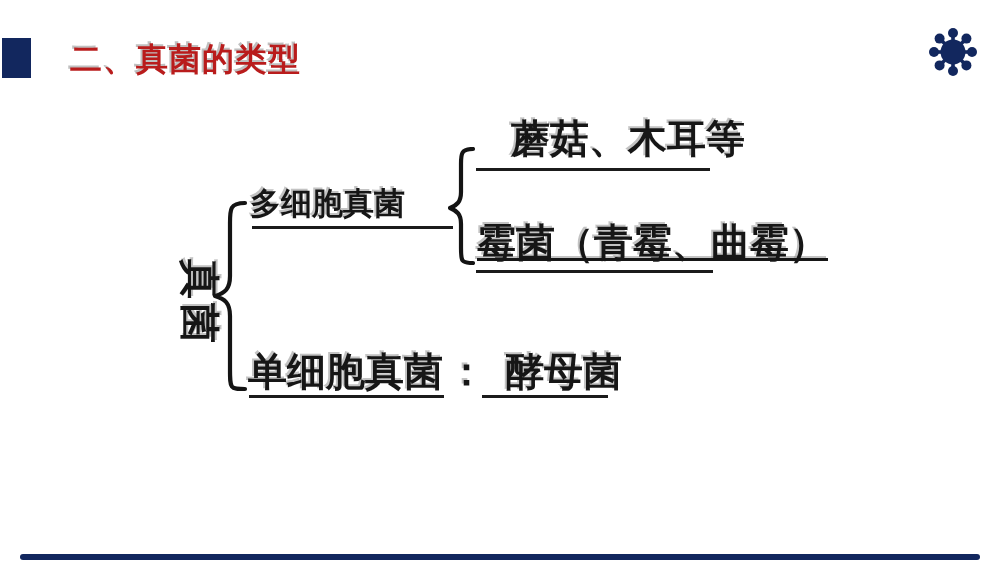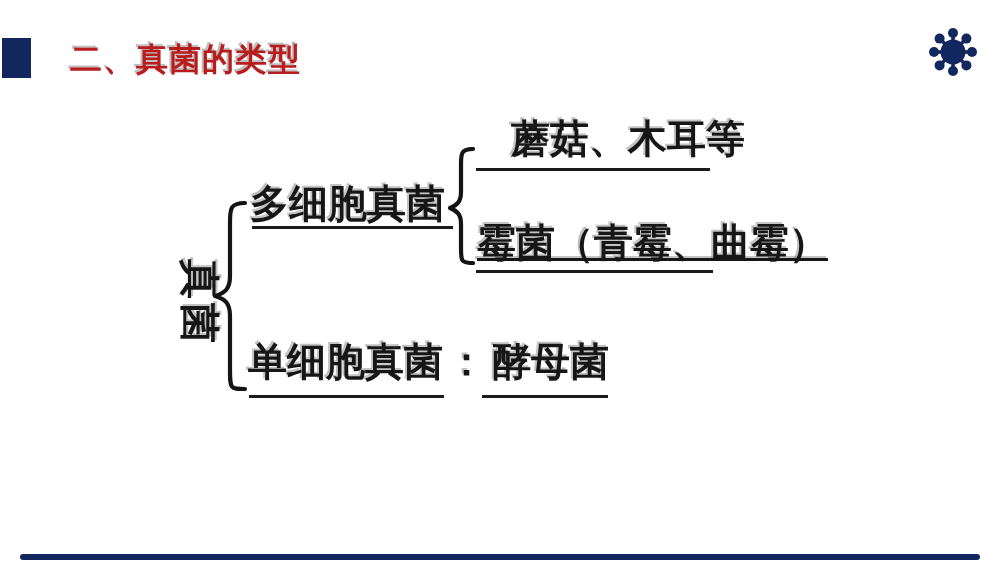--- a/index.html
+++ b/index.html
@@ -44,30 +44,30 @@
   .root-label {
     left:156px; top:281px;
     width:88px; height:44px;
     line-height:44px;
     font-size:40px;
     letter-spacing:4px;
     text-align:center;
     transform:rotate(90deg);
     transform-origin:50% 50%;
   }
-  .branch-multi { left:250px; top:183px; font-size:39px; line-height:42px; }
+  .branch-multi { left:250px; top:183px; font-size:31px; line-height:42px; }
   .leaf-mushroom { left:477px; top:118px; font-size:39px; line-height:42px;margin-left:34px; }
   .leaf-mold     { left:477px; top:222px; font-size:39px; line-height:42px;text-decoration:underline; }
   .branch-uni-row {
-    left:248px; top:341px;
+    left:248px; top:351px;
     display:flex; align-items:flex-start;
     font-size:39px; line-height:42px;text-align:right;
   }
   .branch-uni-row .colon { margin:0 4px; }
-  .branch-uni-row .value { margin-left:2px; }
+  .branch-uni-row .value { margin-left:15px; }
 
   
   .uline {
     position:absolute; height:3px;
     background:#1b1b1b;
   }
   .u-multi    { left:252px; top:226px; width:201px; }
   .u-mushroom { left:476px; top:168px; width:234px; }
   .u-mold     { left:476px; top:270px; width:237px; }
   .u-uni      { left:249px; top:395px; width:195px; }

